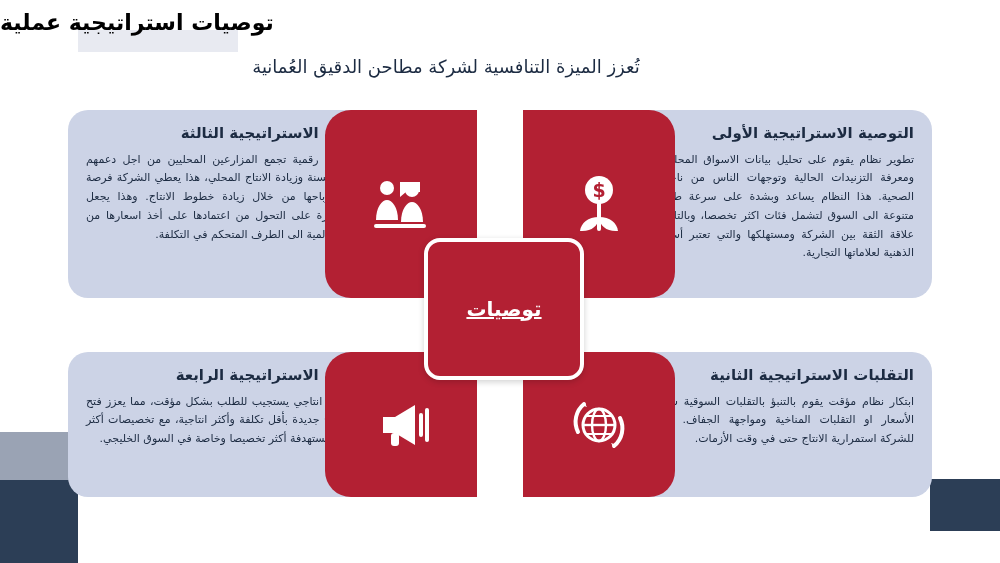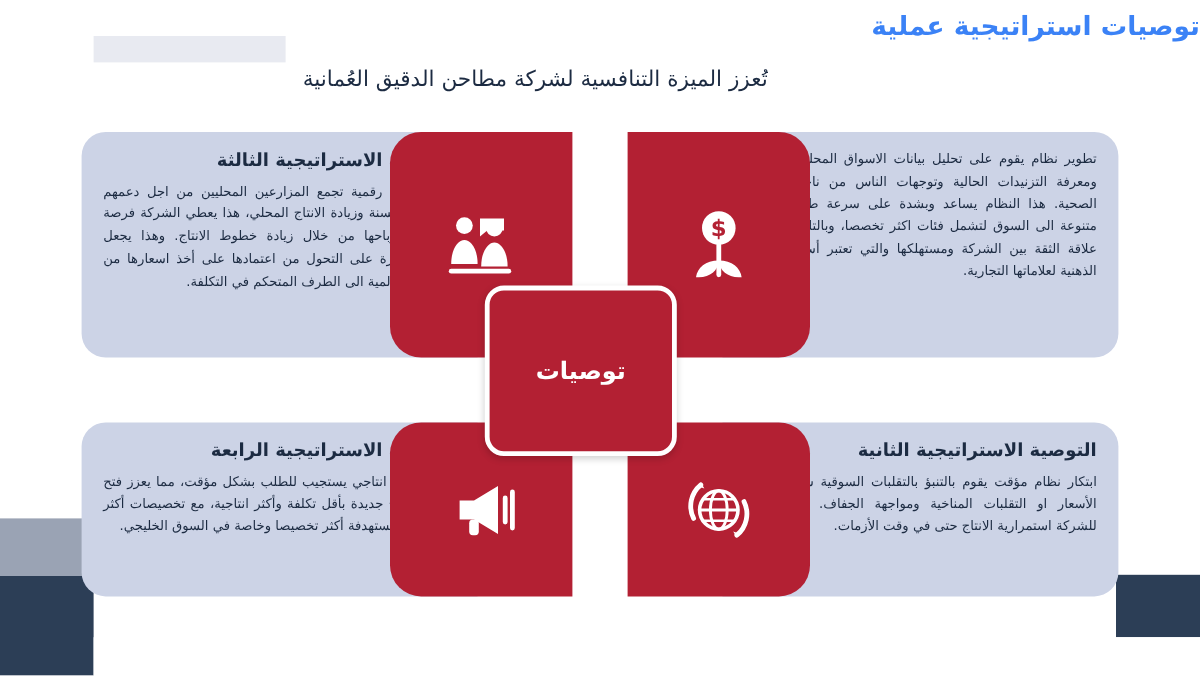--- a/index.html
+++ b/index.html
@@ -62,24 +62,24 @@
     height: 52px;
     background: #2c3e56;
   }
 
   
   .title {
     position: absolute;
     top: 10px;
     left: 0;
     width: 1000px;
-    text-align: right;
+    text-align: left;
     font-size: 22px;
     font-weight: bold;
-    color: #3b82f6;
+    color: #000000;
     letter-spacing: 0;
   }
   .subtitle {
     position: absolute;
     top: 56px;
     left: 0;
     width: 892px;
     text-align: center;
     font-size: 18px;
     color: #1c2b42;
@@ -175,53 +175,55 @@
     top: 352px;
     width: 152px;
     height: 145px;
     border-radius: 0 26px 26px 0;
   }
   .tile svg { display: block; }
 
   
   .center-badge {
     position: absolute;
-    left: 404px;
+    left: 424px;
     top: 238px;
     width: 152px;
     height: 134px;
     background: #b32033;
     border: 4px solid #ffffff;
     border-radius: 16px;
     box-shadow: 0 2px 6px rgba(0,0,0,0.18);
     display: flex;
     flex-direction: column;
     align-items: center;
     justify-content: center;
     color: #ffffff;
     font-size: 20px;
     font-weight: bold;
     line-height: 1.55;
+    text-decoration: underline;
   }
 </style>
 </head>
 <body>
 
 <div class="slide">
 
   <div class="deco-top-left"></div>
   <div class="deco-bottom-grey"></div>
   <div class="deco-bottom-navy"></div>
   <div class="deco-right-navy"></div>
   <div class="deco-bottom-strip"></div>
 
   <div class="title">توصيات استراتيجية عملية</div>
   <div class="subtitle">تُعزز الميزة التنافسية لشركة مطاحن الدقيق العُمانية</div>
 
   <div class="panel panel-r1">
+    <div class="p-title">التوصية الاستراتيجية الأولى</div>
     <div class="p-body">تطوير نظام يقوم على تحليل بيانات الاسواق المحلية والعالمية ومعرفة التزنيدات الحالية وتوجهات الناس من ناحية ثقافتهم الصحية. هذا النظام يساعد وبشدة على سرعة طرح منتجات متنوعة الى السوق لتشمل فئات اكثر تخصصا، وبالتالي استمرار علاقة الثقة بين الشركة ومستهلكها والتي تعتبر أساس القيمة الذهنية لعلاماتها التجارية.</div>
   </div>
 
   <div class="tile tile-tr">
     <span>
       <svg width="54" height="62" viewBox="0 0 54 62" fill="none">
         <circle cx="27" cy="17" r="14" fill="#ffffff"></circle>
         <text x="27" y="24" font-size="19" font-weight="bold" fill="#b32033" text-anchor="middle" font-family="DejaVu Sans, sans-serif">$</text>
         <path d="M27 31 L27 56" stroke="#ffffff" stroke-width="4" stroke-linecap="round"></path>
         <path d="M27 44 C16 44 9 50 8 58 C19 59 26 53 27 45 Z" fill="#ffffff"></path>
@@ -242,21 +244,21 @@
         <path d="M6 44 C6 31 12 24 17 24 C22 24 28 31 28 44 Z" fill="#ffffff"></path>
         <circle cx="42" cy="14" r="7" fill="#ffffff"></circle>
         <path d="M31 46 C31 33 37 26 42 26 C47 26 53 33 53 46 Z" fill="#ffffff"></path>
         <path d="M30 6 L50 6 L50 16 L36 16 L30 21 Z" fill="#ffffff"></path>
         <rect x="4" y="48" width="52" height="4" rx="2" fill="#ffffff"></rect>
       </svg>
     </span>
   </div>
 
   <div class="panel panel-r2">
-    <div class="p-title">التوصية الاستراتيجية الثانية</div>
+    <div class="p-title">التقلبات الاستراتيجية الثانية</div>
     <div class="p-body">ابتكار نظام مؤقت يقوم بالتنبؤ بالتقلبات السوقية سواء تقلبات الأسعار او التقلبات المناخية ومواجهة الجفاف. ذلك يضمن للشركة استمرارية الانتاج حتى في وقت الأزمات.</div>
   </div>
 
   <div class="tile tile-br">
     <span>
       <svg width="58" height="58" viewBox="0 0 58 58" fill="none">
         <circle cx="29" cy="29" r="16" fill="none" stroke="#ffffff" stroke-width="3"></circle>
         <ellipse cx="29" cy="29" rx="7" ry="16" fill="none" stroke="#ffffff" stroke-width="2.4"></ellipse>
         <path d="M13 29 L45 29" stroke="#ffffff" stroke-width="2.4"></path>
         <path d="M16 20 L42 20 M16 38 L42 38" stroke="#ffffff" stroke-width="2"></path>

